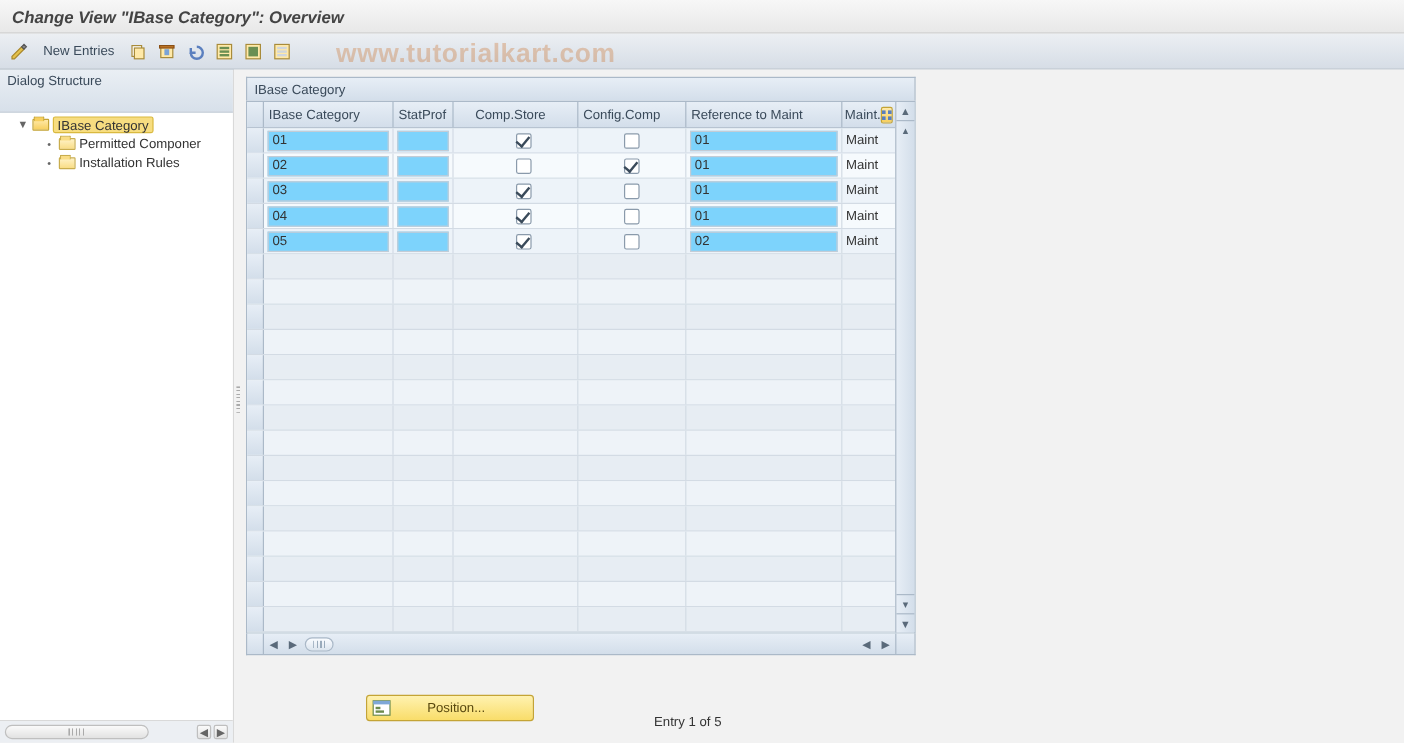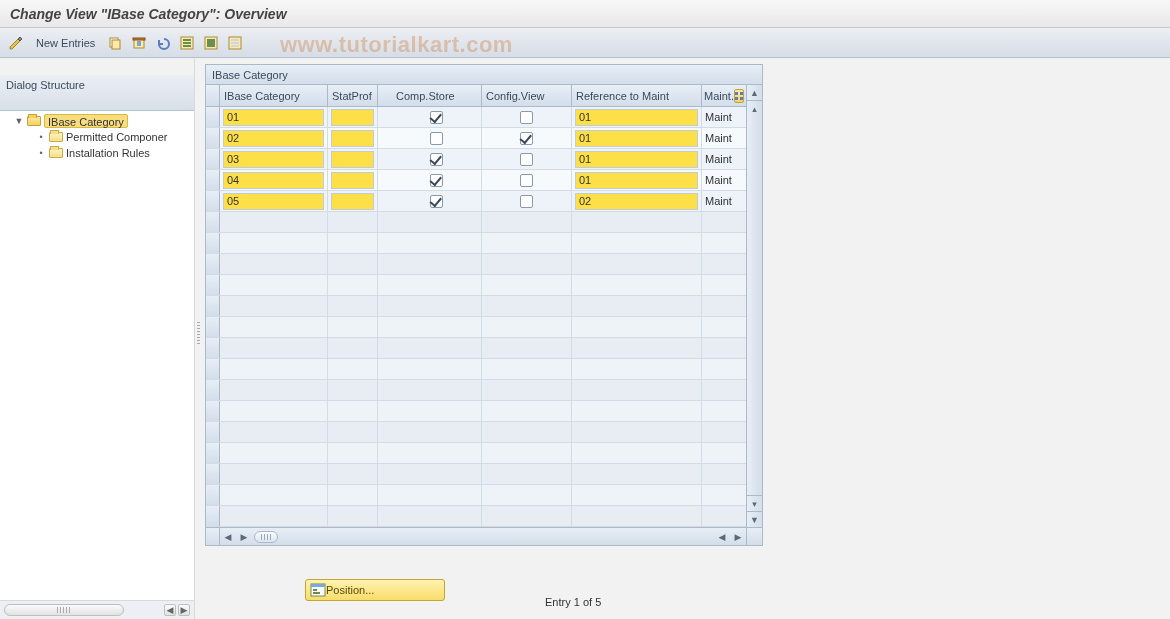--- a/index.html
+++ b/index.html
@@ -63,21 +63,20 @@
     background: #f2f2f2;
     display: flex; flex-direction: column;
     border-right: 1px solid #d9d9d9;
   }
   .sidebar-hdr {
     height: 36px; line-height: 20px;
     padding: 0 6px;
     background: linear-gradient(#eaeff4,#d7e0ea);
     border-bottom: 1px solid #b8c4d2;
     color: #3a4a5a;
-    margin-top: 17px;
   }
   .tree {
     flex: 1 1 auto;
     background: #fff;
     border-bottom: 1px solid #d9d9d9;
     overflow: hidden;
     padding-top: 2px;
   }
   .tree-row {
     height: 16px; display: flex; align-items: center;
@@ -217,21 +216,21 @@
   }
   .gc {
     border-right: 1px solid #d3dbe4;
     display:flex; align-items:center;
     padding: 0 3px; overflow:hidden; white-space:nowrap;
   }
   .gc:last-child{border-right:none;}
   .gin {
     width:100%; height:17px;
     border:1px solid #c3ccd6;
-    background:#fde047; padding:0 3px;
+    background:#7dd3fc; padding:0 3px;
     font: inherit; color:#333;
   }
   .gcell-center { justify-content:center; }
   .chk {
     width:13px;height:13px;
     border:1px solid #8a9aab; border-radius:2px;
     background:#fff;
     display:flex;align-items:center;justify-content:center;
   }
   .chk.checked::after{
@@ -278,21 +277,21 @@
   .footer {
     margin-top: 26px;
     display:flex; align-items:center; gap: 100px;
     padding-left: 100px;
   }
   .pos-btn {
     width: 140px; height: 22px;
     background: linear-gradient(#fff2b0,#f9dd6a);
     border:1px solid #c4a436; border-radius:3px;
     display:flex; align-items:center;
-    padding: 0 4px; 
+    padding: 0 4px; gap: 30px;
     color:#5a4a10; cursor:pointer;
   }
   .pos-icon{
     width:16px;height:14px;
     display:flex;align-items:center;justify-content:center;
   }
   .entry-txt { color:#333;margin-top:24px; }
 </style>
 </head>
 <body>
@@ -391,21 +390,21 @@
       <div class="splitter"></div>
       <div class="grid-wrap">
         <div class="grid-title">IBase Category</div>
         <div class="grid">
           <div class="grid-body">
             <div class="ghead">
               <div class="gh rowhdr"></div>
               <div class="gh c-cat">IBase Category</div>
               <div class="gh c-stat">StatProf</div>
               <div class="gh c-comp">Comp.Store</div>
-              <div class="gh c-conf">Config.View</div>
+              <div class="gh c-conf">Config.Comp</div>
               <div class="gh c-ref">Reference to Maint</div>
               <div class="gh c-maint last">
                 <span>Maint.</span>
                 <span class="cfgicon"></span>
               </div>
             </div>
             <div id="rows">
                 <div class="grow even">
                   <div class="rowhdr"></div>
                   <div class="gc c-cat">

